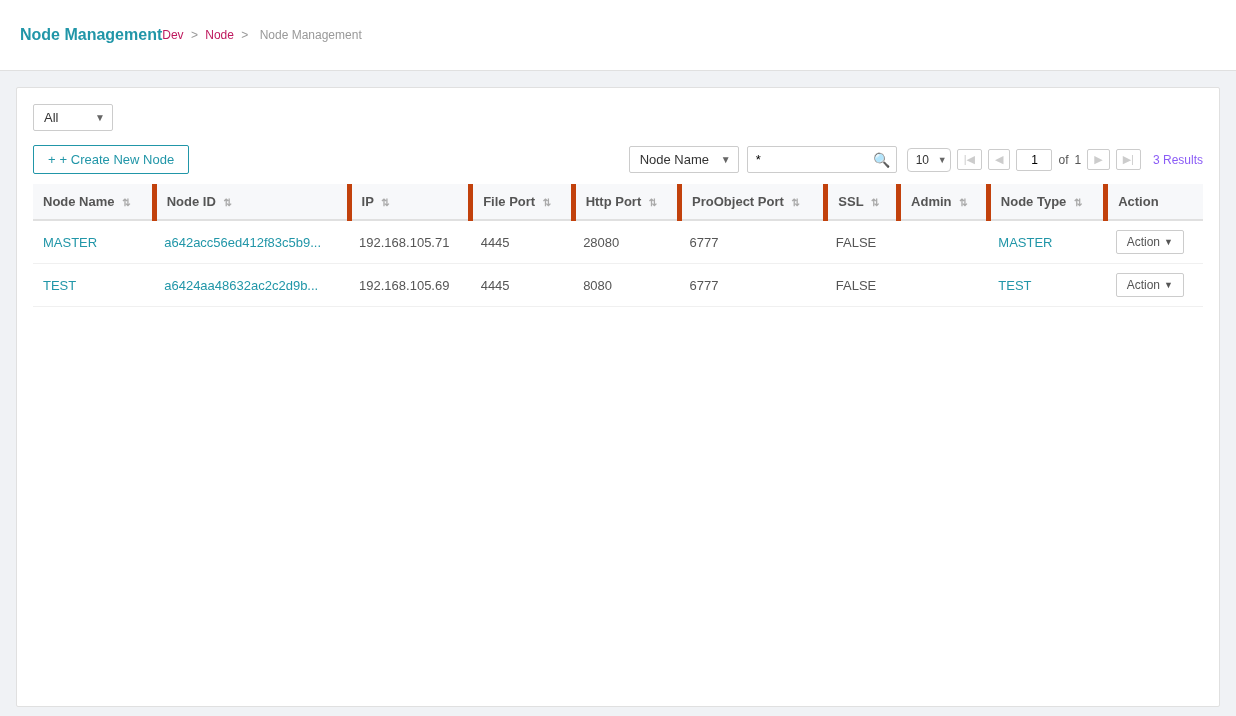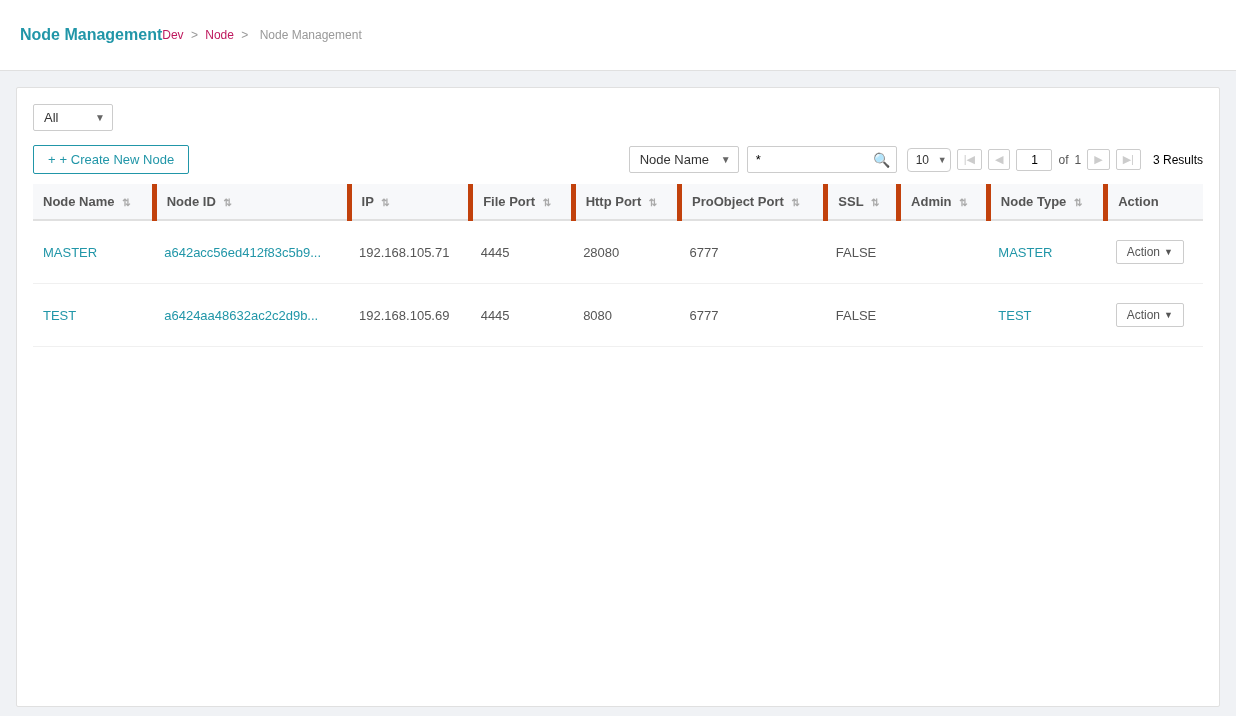--- a/index.html
+++ b/index.html
@@ -185,21 +185,21 @@
       border: 1px solid #ccc;
       background: #fff;
       padding: 3px 8px;
       font-size: 12px;
       width: 36px;
       text-align: center;
       border-radius: 2px;
       outline: none;
     }
     .results-count {
-      color: #000000;
+      color: #8b5cf6;
       font-size: 12px;
       margin-left: 6px;
     }
     table {
       width: 100%;
       border-collapse: collapse;
       font-size: 13px;
     }
     thead tr {
       background: #f7f8fa;
@@ -218,21 +218,21 @@
     .sort-icon {
       display: inline-block;
       margin-left: 4px;
       color: #aaa;
       font-size: 10px;
     }
     tbody tr {
       border-bottom: 1px solid #f0f0f0;
     }
     td {
-      padding: 19px 10px;
+      padding: 9px 10px;
       color: #555;
       vertical-align: middle;
     }
     .node-link {
       color: #2196a8;
       cursor: pointer;
       text-decoration: none;
     }
     .action-btn {
       border: 1px solid #ccc;

